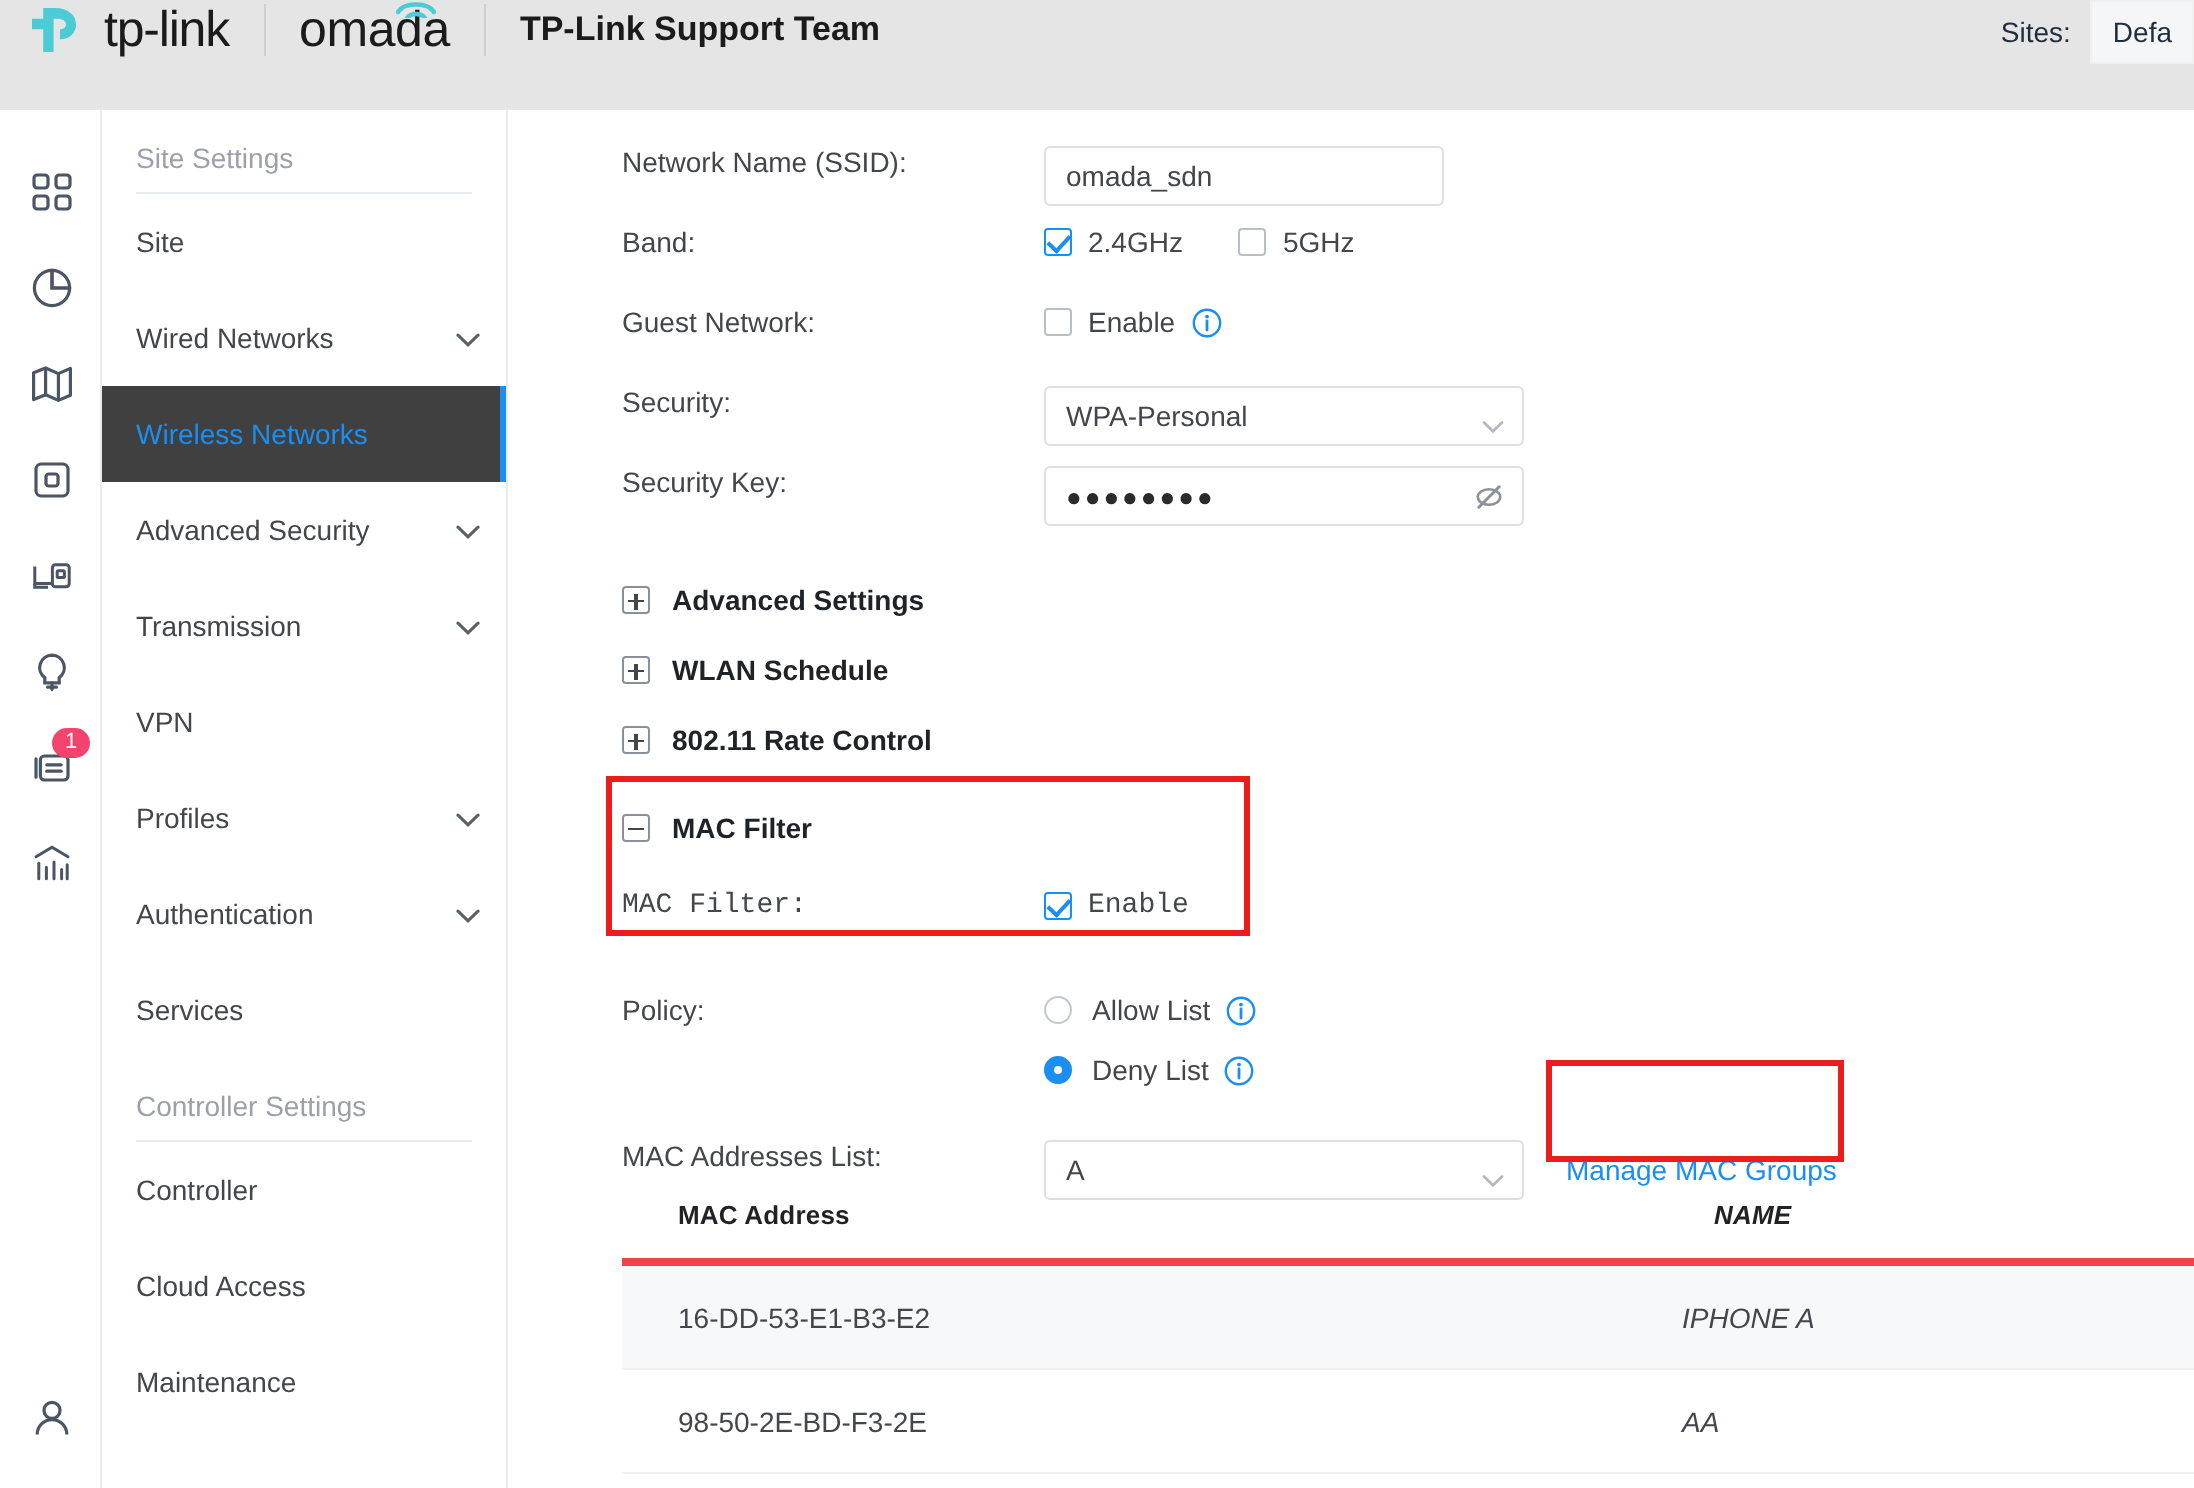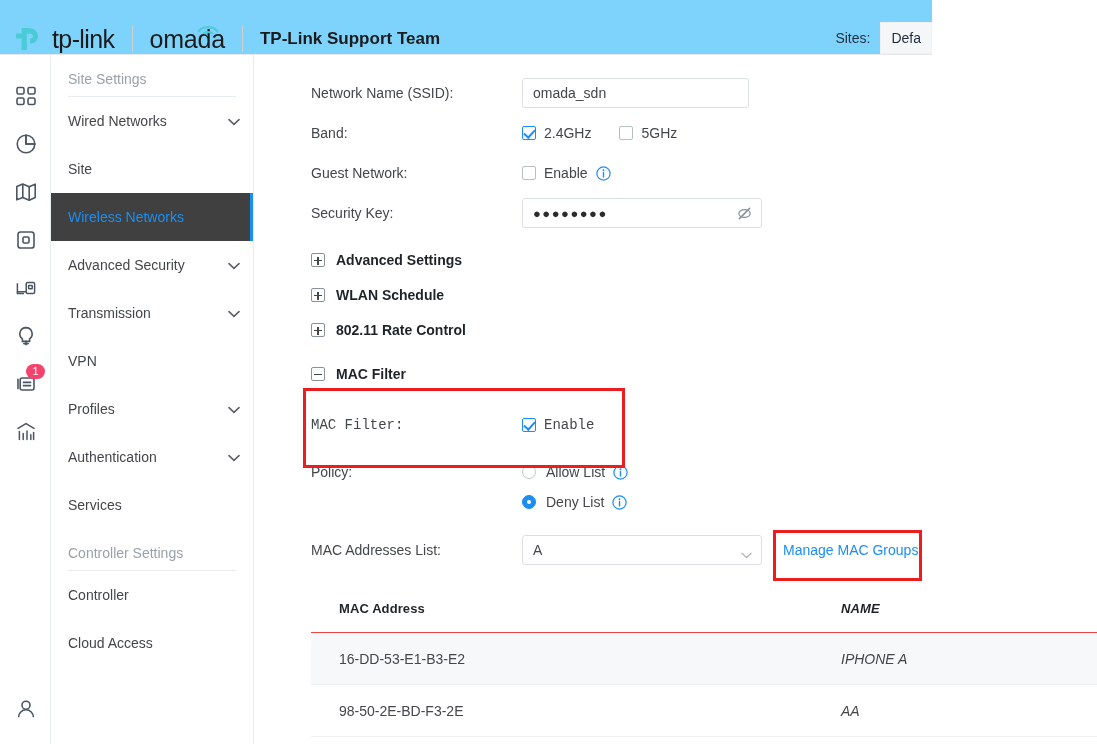--- a/index.html
+++ b/index.html
@@ -8,24 +8,24 @@
     width: 1097px; height: 744px;
     overflow: hidden;
     background: #ffffff;
     font-family: "Liberation Sans", sans-serif;
     -webkit-font-smoothing: antialiased;
   }
 
   
   #header {
     position: absolute; top: 0; left: 0;
-    width: 932px; height: 55px;
-    background: #7dd3fc;
+    width: 1097px; height: 55px;
+    background: #e5e5e5;
     border-bottom: 1px solid #e8e8e8;
-    display: flex; align-items: flex-end;
+    display: flex; align-items: flex-start;
   }
   #brand { display: flex; align-items: center; padding-left: 14px; }
   .tp-logo-mark { width: 34px; height: 30px; position: relative; margin-right: 4px; }
   .tp-logo-mark svg { display:block; }
   .tp-word {
     font-size: 25px; color: #1b1b1b; letter-spacing: -0.6px;
     font-family: "Liberation Sans", sans-serif;
   }
   .brand-divider {
     width: 1px; height: 26px; background: #cfcfcf; margin: 0 17px;
@@ -97,32 +97,32 @@
   }
 
   
   #main {
     position: absolute; top: 55px; left: 254px;
     width: 843px; height: 689px;
     background: #ffffff;
     overflow: hidden;
   }
   .form-row {
-    display: flex; align-items: center;
+    display: flex; align-items: flex-start;
     height: 40px;
     padding-left: 57px;
   }
   .form-label {
     width: 211px; flex: none;
     font-size: 14px; color: #43464b;
   }
   .form-control { display: flex; align-items: center; }
 
   .txt-input {
-    width: 227px; height: 30px;
+    width: 200px; height: 30px;
     border: 1px solid #dcdfe6; border-radius: 3px;
     background: #fff; font-size: 14px; color: #43464b;
     padding: 0 10px; outline: none;
     font-family: "Liberation Sans", sans-serif;
   }
   .select-box {
     width: 240px; height: 30px;
     border: 1px solid #dcdfe6; border-radius: 3px;
     background: #fff; font-size: 14px; color: #43464b;
     padding: 0 10px; display: flex; align-items: center;
@@ -200,21 +200,22 @@
   }
 
   .link-blue {
     font-size: 14px; color: #1b8ef2; cursor: pointer;
   }
 
   
   #mac-table { position: absolute; left: 57px; top: 530px; width: 786px; }
   .th-row {
     display: flex; height: 48px; align-items: center;
-    border-bottom: 1px solid #ef4444;
+    border-bottom: 4px solid #ef4444;
+    justify-content: space-between;
   }
   .th {
     font-size: 13px; font-weight: bold; color: #1f2328;
     letter-spacing: 0.1px;
   }
   .td-row {
     display: flex; height: 52px; align-items: center;
     border-bottom: 1px solid #eef0f2;
   }
   .td-row.alt { background: #f6f8fa; }
@@ -349,32 +350,32 @@
   </div>
 
 </div>
 
 <div id="nav">
 
   <div class="nav-section">Site Settings</div>
   <div class="nav-rule"></div>
 
   <div class="nav-item">
+    <span>Site</span>
+  </div>
+
+  <div class="nav-item">
     <span>Wired Networks</span>
     <span class="chev">
       <svg width="12" height="8" viewBox="0 0 12 8">
           <path d="M1 1.6 L6 6.4 L11 1.6" fill="none" stroke="#5a6068" stroke-width="1.6" stroke-linecap="round"></path>
         </svg>
     </span>
   </div>
 
-  <div class="nav-item">
-    <span>Site</span>
-  </div>
-
   <div class="nav-item active">
     <span>Wireless Networks</span>
   </div>
 
   <div class="nav-item">
     <span>Advanced Security</span>
     <span class="chev">
       <svg width="12" height="8" viewBox="0 0 12 8">
           <path d="M1 1.6 L6 6.4 L11 1.6" fill="none" stroke="#5a6068" stroke-width="1.6" stroke-linecap="round"></path>
         </svg>
@@ -420,20 +421,23 @@
   <div class="nav-rule"></div>
 
   <div class="nav-item">
     <span>Controller</span>
   </div>
 
   <div class="nav-item">
     <span>Cloud Access</span>
   </div>
 
+  <div class="nav-item">
+    <span>Maintenance</span>
+  </div>
 </div>
 
 <div id="main">
 
   <div class="form-row" style="margin-top:18px;">
     <div class="form-label">Network Name (SSID):</div>
     <div class="form-control">
       <input class="txt-input" value="omada_sdn" style="">
     </div>
   </div>
@@ -462,20 +466,33 @@
       <span class="info-i">
         <svg width="15" height="15" viewBox="0 0 15 15">
             <circle cx="7.5" cy="7.5" r="6.6" fill="none" stroke="#1b8ef2" stroke-width="1.2"></circle>
             <circle cx="7.5" cy="4.3" r="0.95" fill="#1b8ef2"></circle>
             <path d="M7.5 6.5 L7.5 11" stroke="#1b8ef2" stroke-width="1.4" stroke-linecap="round"></path>
           </svg>
       </span>
     </div>
   </div>
 
+  <div class="form-row">
+    <div class="form-label">Security:</div>
+    <div class="form-control">
+      <div class="select-box">
+        <span>WPA-Personal</span>
+        <span class="chev-sel">
+          <svg width="11" height="7" viewBox="0 0 11 7">
+              <path d="M1 1.3 L5.5 5.6 L10 1.3" fill="none" stroke="#b4b9c0" stroke-width="1.4" stroke-linecap="round"></path>
+            </svg>
+        </span>
+      </div>
+    </div>
+  </div>
 
   <div class="form-row">
     <div class="form-label">Security Key:</div>
     <div class="form-control">
       <div class="pw-wrap">
         <input class="pw-input" value="●●●●●●●●" style="">
         <span class="eye-off">
           <svg width="17" height="17" viewBox="0 0 17 17">
             <ellipse cx="8.5" cy="8.5" rx="5.6" ry="3.9" fill="none" stroke="#8b9199" stroke-width="1.3"></ellipse>
             <path d="M3.4 13.6 L13.6 3.4" stroke="#8b9199" stroke-width="1.5" stroke-linecap="round"></path>

